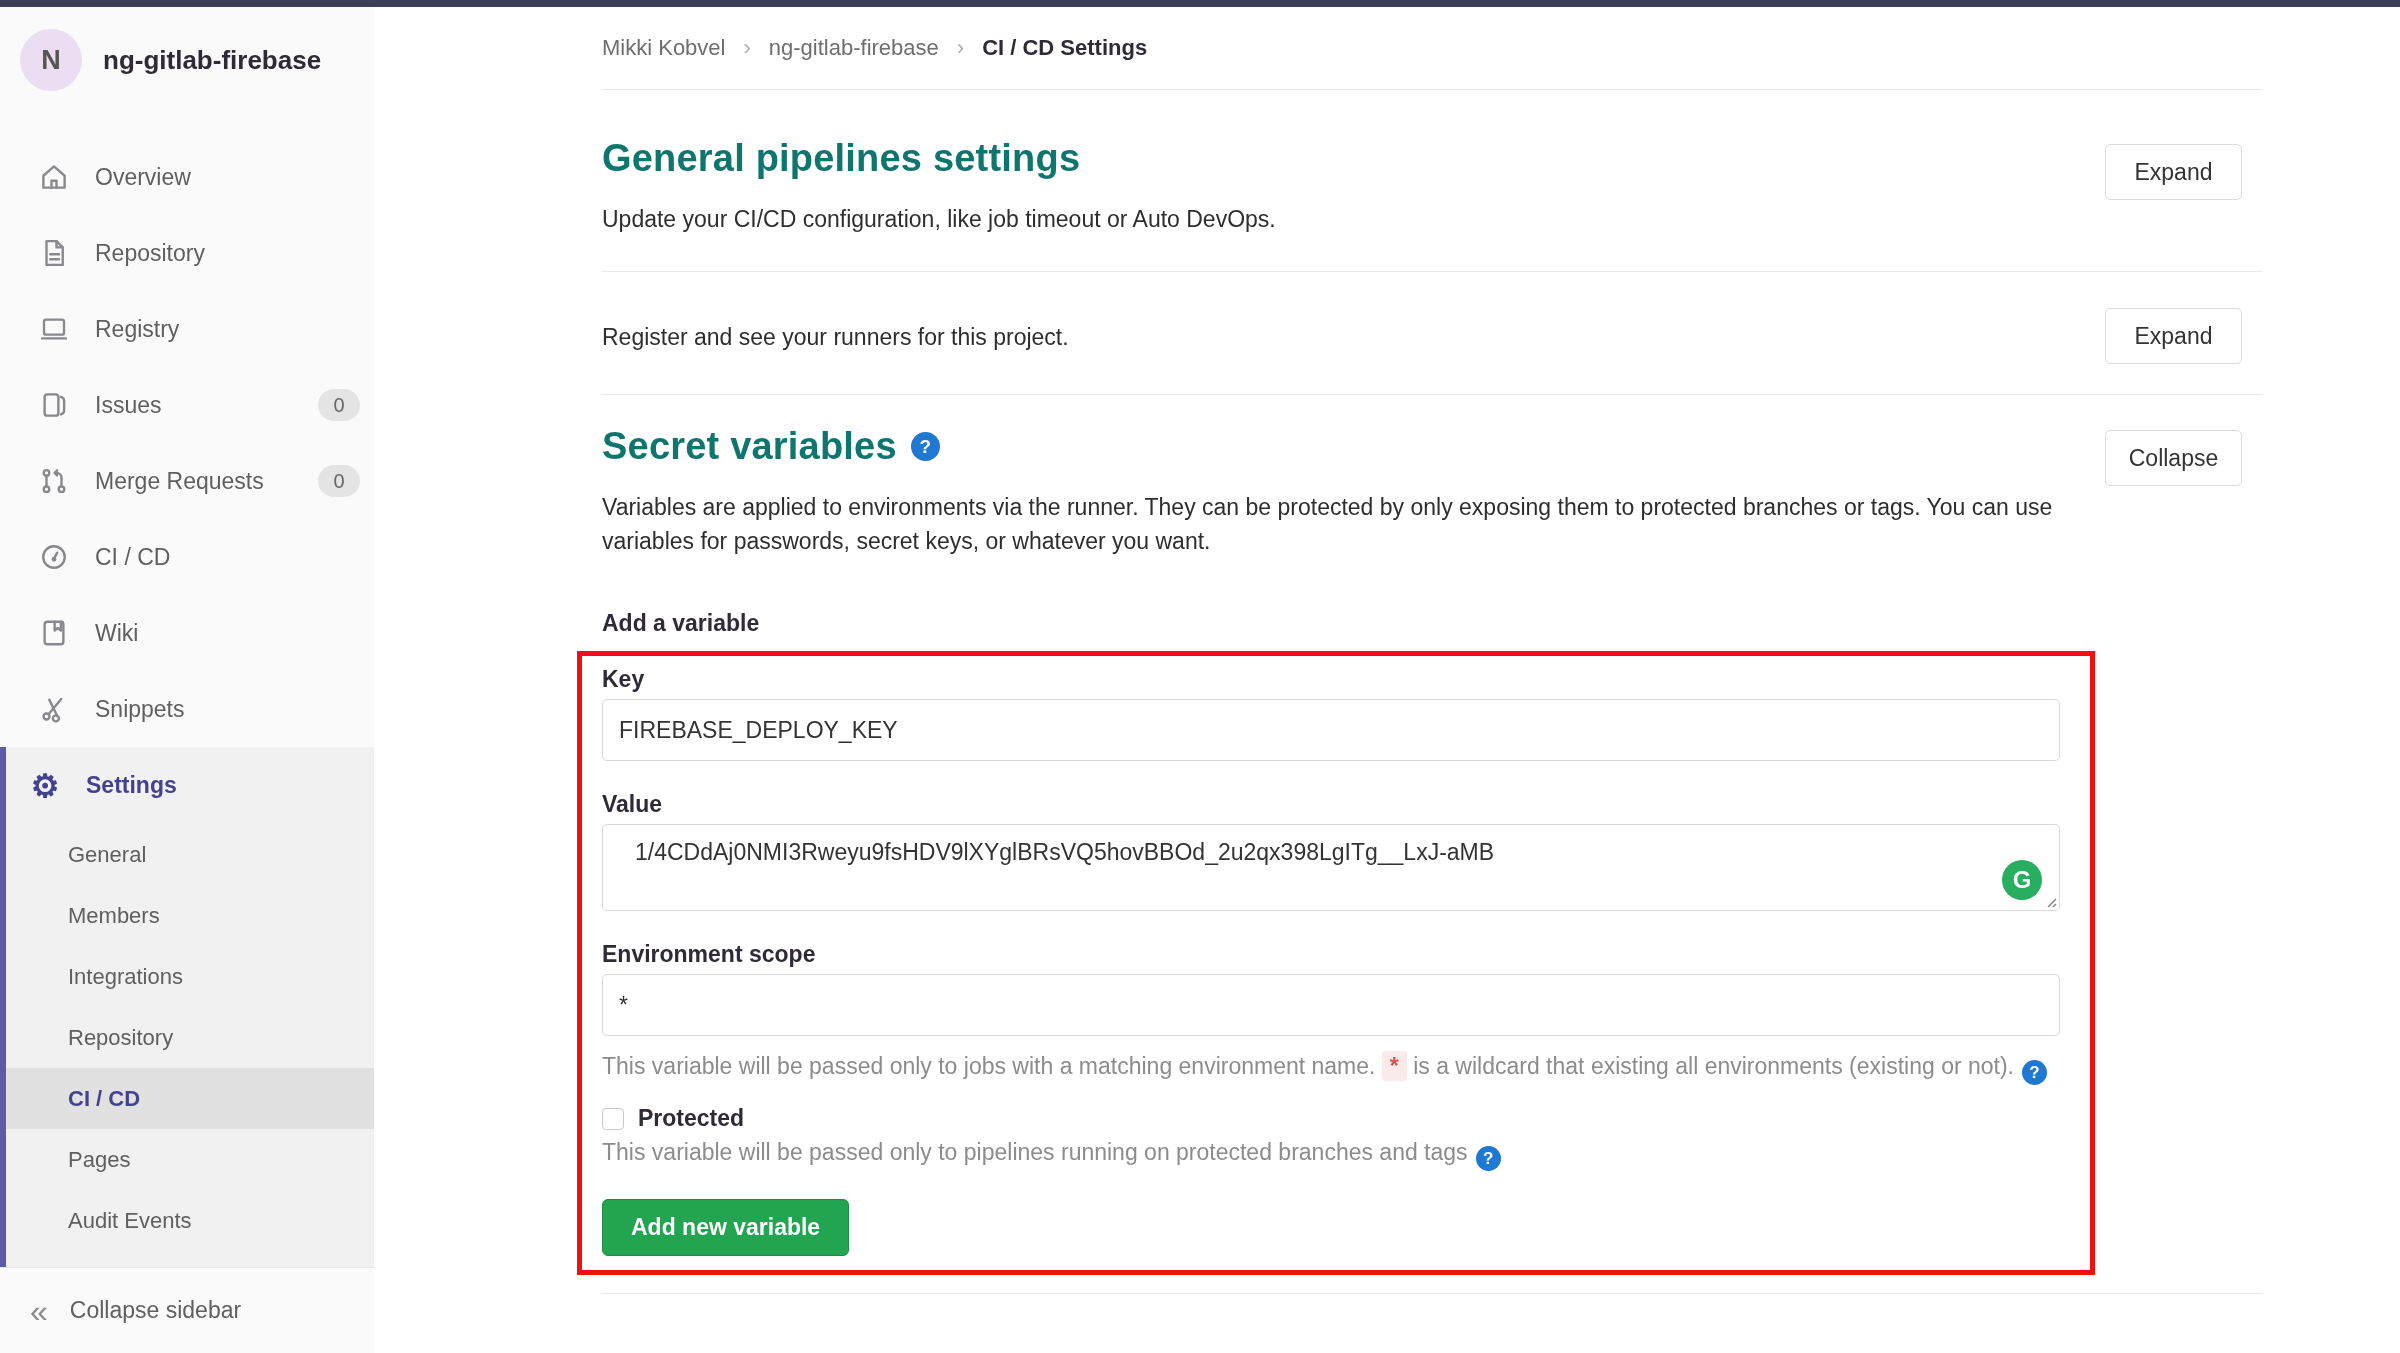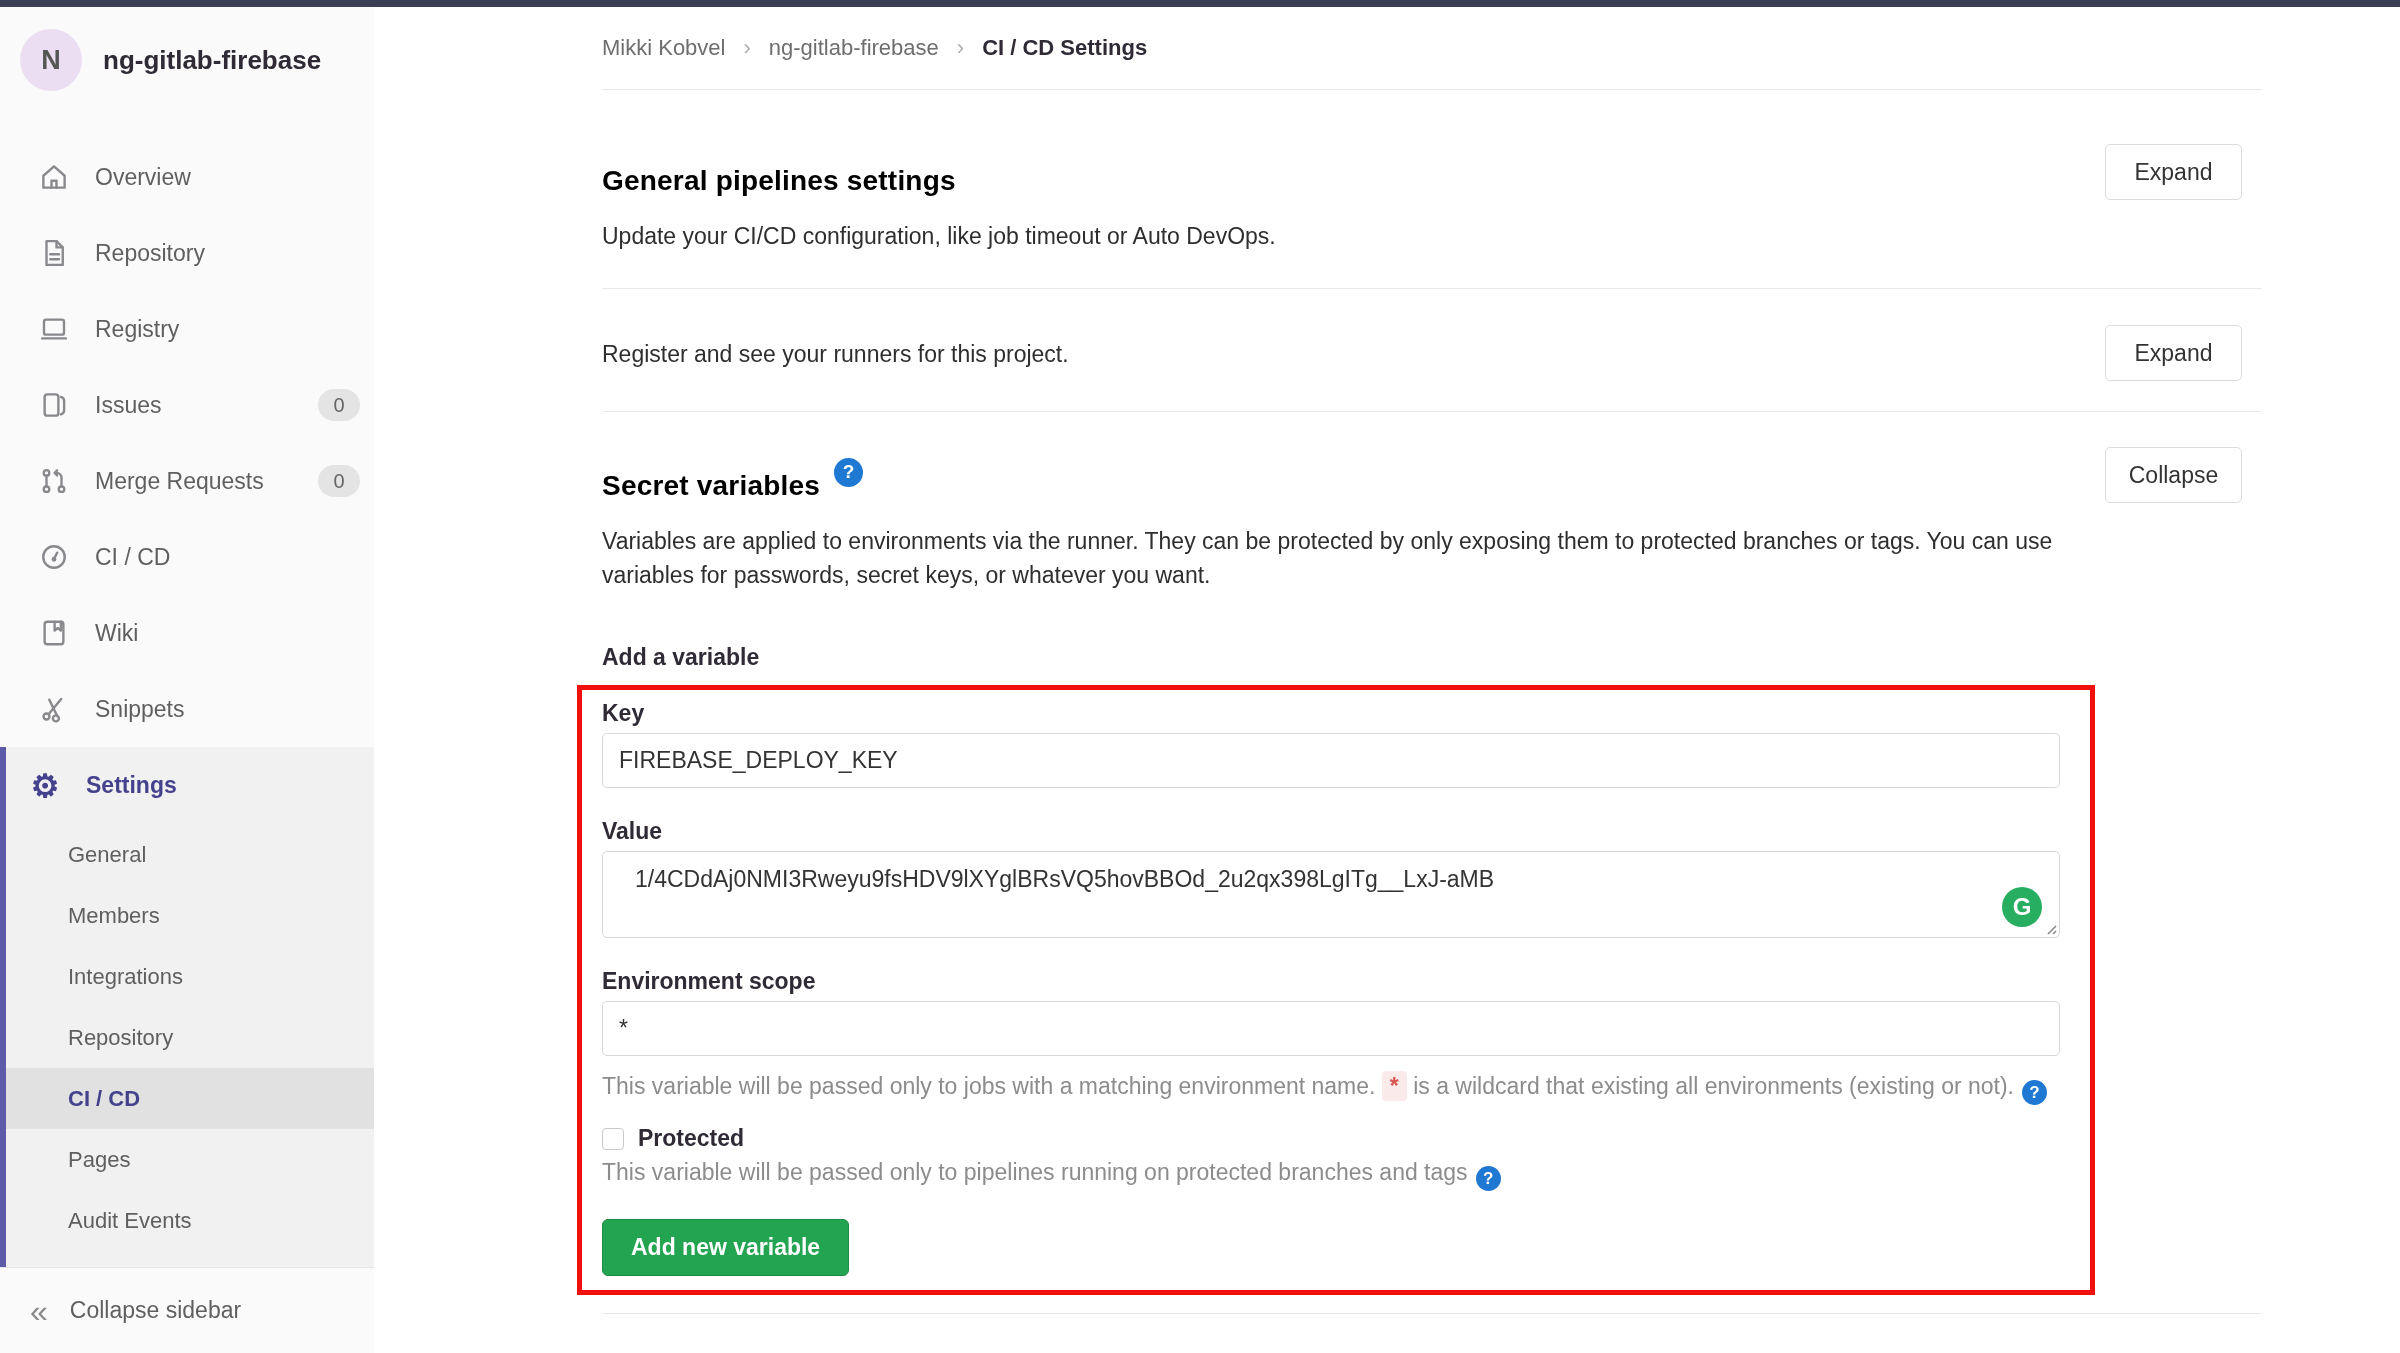--- a/index.html
+++ b/index.html
@@ -43,21 +43,21 @@
   .main { position:absolute; top:7px; left:374px; width:2018px; height:1346px; background:#fff; }
   .content { margin-left:228px; width:1660px; }
 
   .breadcrumb { height:83px; display:flex; align-items:center; border-bottom:1px solid #e7e7e7;
     font-size:22px; color:#6e6e6e; }
   .crumb { cursor:pointer; }
   .crumb-sep { margin:0 18px; color:#aeaeae; font-size:22px; }
   .crumb.current { color:#2f2a36; font-weight:bold; cursor:default; }
 
   section { position:relative; border-bottom:1px solid #e9e9e9; }
-  section h2 { font-size:28px; font-weight:bold; color:#000000; letter-spacing:.2px;margin-top:28px; }
+  section h2 { font-size:38px; font-weight:bold; color:#0f766e; letter-spacing:.2px; }
   section p.desc { font-size:23px; color:#2e2e2e; margin-top:22px; line-height:34px; max-width:1470px; }
   .sec-btn { position:absolute; right:20px; width:137px; height:56px; background:#fff;
     border:1px solid #dcdcdc; border-radius:5px; font-size:23px; color:#333;
     font-family:"Liberation Sans",sans-serif; cursor:pointer; }
   .sec-general { padding:47px 0 35px; }
   .sec-general .sec-btn { top:54px; }
   .sec-runners { padding:26px 0 40px; }
   .sec-runners .sec-btn { top:36px; }
   .sec-variables { padding:30px 0 18px; }
   .sec-variables .sec-btn { top:35px; }
@@ -66,21 +66,21 @@
   .help-ico { width:29px; height:29px; border-radius:50%; background:#1f78d1; color:#fff;
     font-size:19px; font-weight:bold; display:inline-flex; align-items:center; justify-content:center;
     margin-left:14px; cursor:pointer; flex:none; }
   .help-ico.small { width:25px; height:25px; font-size:17px; vertical-align:-4px; margin-left:8px; display:inline-flex; }
 
   .add-var-heading { font-size:23px; font-weight:bold; color:#2f2a36; margin-top:52px; }
 
   .redbox { margin-top:14px; margin-left:-25px; width:1518px; border:5px solid #f1100d;
     padding:10px 30px 14px 20px; background:#fff; }
   .field-label { font-size:23px; font-weight:bold; color:#2f2a36; line-height:27px; }
-  .ti { display:block; width:100%; height:55px; border:1px solid #d8d8d8; border-radius:5px;
+  .ti { display:block; width:100%; height:62px; border:1px solid #d8d8d8; border-radius:5px;
     margin-top:6px; padding:0 16px; font-size:23px; color:#333;
     font-family:"Liberation Sans",sans-serif; background:#fff; outline:none; }
   .ta-wrap { position:relative; margin-top:6px; }
   .ta { display:block; width:100%; height:87px; border:1px solid #d8d8d8; border-radius:5px;
     padding:12px 70px 12px 32px; font-size:23px; color:#333; line-height:30px;
     font-family:"Liberation Sans",sans-serif; resize:none; outline:none; }
   .grammarly { position:absolute; right:18px; top:36px; width:40px; height:40px; border-radius:50%;
     background:#27ae60; color:#fff; font-size:24px; font-weight:bold;
     display:flex; align-items:center; justify-content:center; cursor:pointer; }
   .resize-grip { position:absolute; right:2px; bottom:2px; width:16px; height:16px; }

